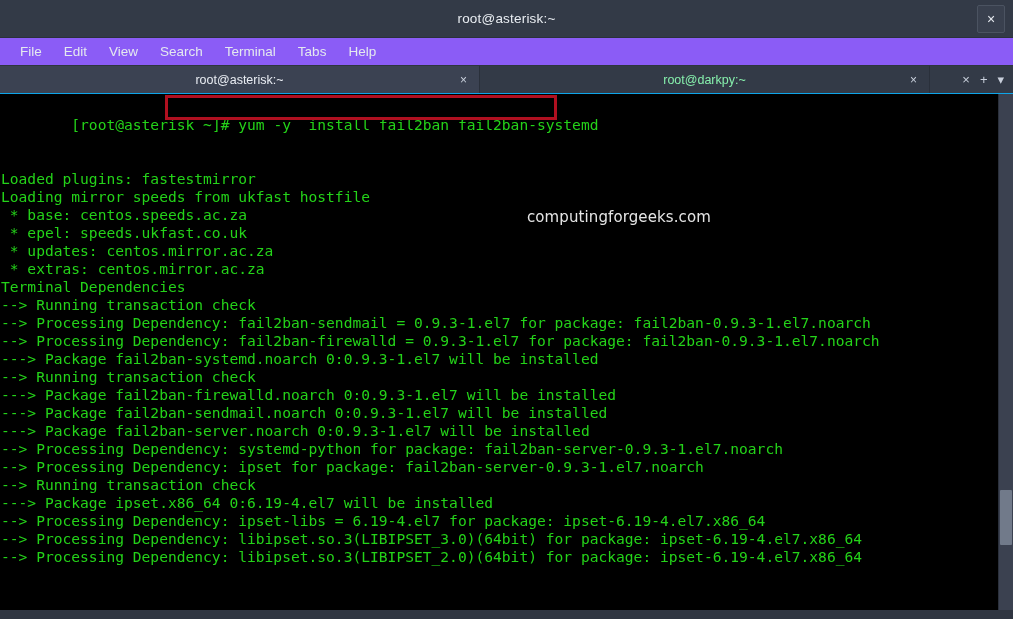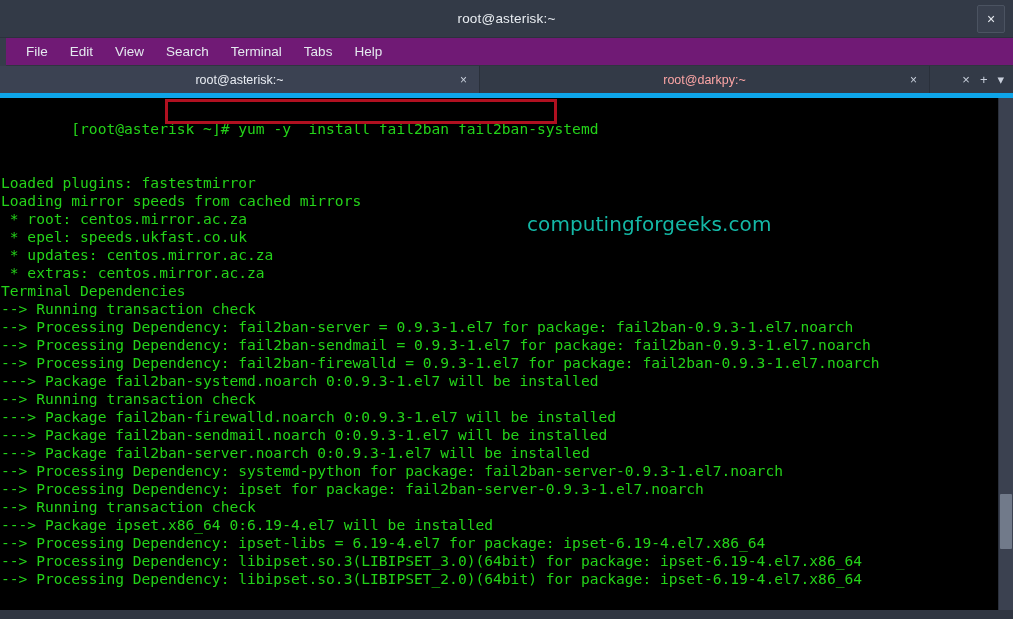--- a/index.html
+++ b/index.html
@@ -37,25 +37,24 @@
     border-radius:2px;
     background:#39404e;
     color:#e6eaf0;
     font-size:14px; line-height:26px; text-align:center;
     cursor:pointer;
   }
 
   
   .menubar {
     height:28px; flex:0 0 28px;
-    background:#701a75;
+    background:#8b5cf6;
     display:flex; align-items:center;
     padding-left:9px;
     border-bottom:1px solid #2f3540;
-    margin-left:6px;
   }
   .menu-item {
     font-size:13.5px; color:#e4e9ef;
     padding:2px 11px;
     cursor:pointer;
     white-space:nowrap;
   }
 
   
   .tabbar {
@@ -72,21 +71,21 @@
   .tab.active {
     flex:0 0 480px;
     background:#3b4252;
   }
   .tab.inactive {
     flex:0 0 450px;
     background:#333a47;
   }
   .tab-label { font-size:12.5px; }
   .tab.active .tab-label { color:#e9edf3; }
-  .tab.inactive .tab-label { color:#fca5a5; }
+  .tab.inactive .tab-label { color:#86efac; }
   .tab-close {
     position:absolute; right:12px; top:50%;
     transform:translateY(-50%);
     font-size:12px; color:#c9d0dc;
     cursor:pointer;
   }
   .tab.inactive .tab-close { color:#c9d0dc; }
   .tabbar-ctrls {
     flex:1;
     display:flex; align-items:center; justify-content:flex-end;
@@ -96,21 +95,21 @@
   .tabbar-ctrls span {
     font-size:13px; color:#c9d0dc; cursor:pointer;
     line-height:1;
   }
 
   
   .term-wrap {
     flex:1; position:relative;
     background:#000;
     display:flex;
-    border-top:5px solid #0ea5e9;
+    border-top:1px solid #0ea5e9;
   }
   .term {
     flex:1;
     position:relative;
     overflow:hidden;
     padding:4px 0 0 1px;
   }
   .line {
     font-family:"DejaVu Sans Mono","Liberation Mono",monospace;
     font-size:14.6px;
@@ -124,22 +123,22 @@
     position:absolute;
     left:164px; top:-3px;
     width:392px; height:25px;
     border:3px solid #b01020;
     pointer-events:none;
   }
   .watermark {
     position:absolute;
     left:527px; top:114px;
     font-family:"DejaVu Sans","Liberation Sans",sans-serif;
-    font-size:20px;
-    color:#14b8a6;
+    font-size:15px;
+    color:#e5e5e5;
     letter-spacing:.1px;
     pointer-events:none;
   }
 
   
   .scrollbar {
     flex:0 0 15px;
     background:#3b4150;
     position:relative;
     border-left:1px solid #2a303b;
@@ -191,28 +190,27 @@
   </div>
 
   <div class="term-wrap">
     <div class="term" id="term">
       <div class="line cmd-line">
         <span>[root@asterisk ~]# </span><span>yum -y  install fail2ban fail2ban-systemd</span>
         <span class="cmd-box"></span>
       </div>
       <div id="out">
           <div class="line">Loaded plugins: fastestmirror</div>
-          <div class="line">Loading mirror speeds from cached mirrors</div>
-          <div class="line"> * root: centos.mirror.ac.za</div>
+          <div class="line">Loading mirror speeds from ukfast hostfile</div>
+          <div class="line"> * base: centos.speeds.ac.za</div>
           <div class="line"> * epel: speeds.ukfast.co.uk</div>
           <div class="line"> * updates: centos.mirror.ac.za</div>
           <div class="line"> * extras: centos.mirror.ac.za</div>
           <div class="line">Terminal Dependencies</div>
           <div class="line">--&gt; Running transaction check</div>
-          <div class="line">--&gt; Processing Dependency: fail2ban-server = 0.9.3-1.el7 for package: fail2ban-0.9.3-1.el7.noarch</div>
           <div class="line">--&gt; Processing Dependency: fail2ban-sendmail = 0.9.3-1.el7 for package: fail2ban-0.9.3-1.el7.noarch</div>
           <div class="line">--&gt; Processing Dependency: fail2ban-firewalld = 0.9.3-1.el7 for package: fail2ban-0.9.3-1.el7.noarch</div>
           <div class="line">---&gt; Package fail2ban-systemd.noarch 0:0.9.3-1.el7 will be installed</div>
           <div class="line">--&gt; Running transaction check</div>
           <div class="line">---&gt; Package fail2ban-firewalld.noarch 0:0.9.3-1.el7 will be installed</div>
           <div class="line">---&gt; Package fail2ban-sendmail.noarch 0:0.9.3-1.el7 will be installed</div>
           <div class="line">---&gt; Package fail2ban-server.noarch 0:0.9.3-1.el7 will be installed</div>
           <div class="line">--&gt; Processing Dependency: systemd-python for package: fail2ban-server-0.9.3-1.el7.noarch</div>
           <div class="line">--&gt; Processing Dependency: ipset for package: fail2ban-server-0.9.3-1.el7.noarch</div>
           <div class="line">--&gt; Running transaction check</div>

